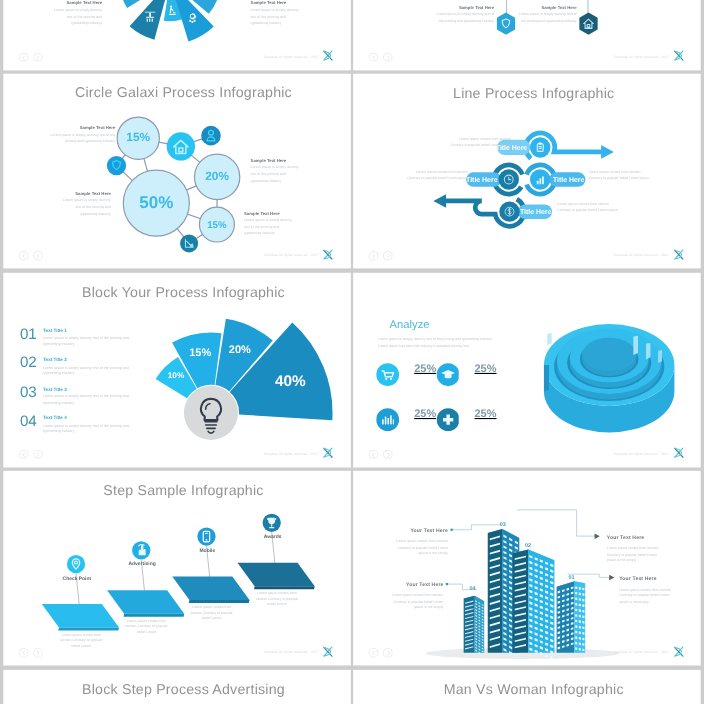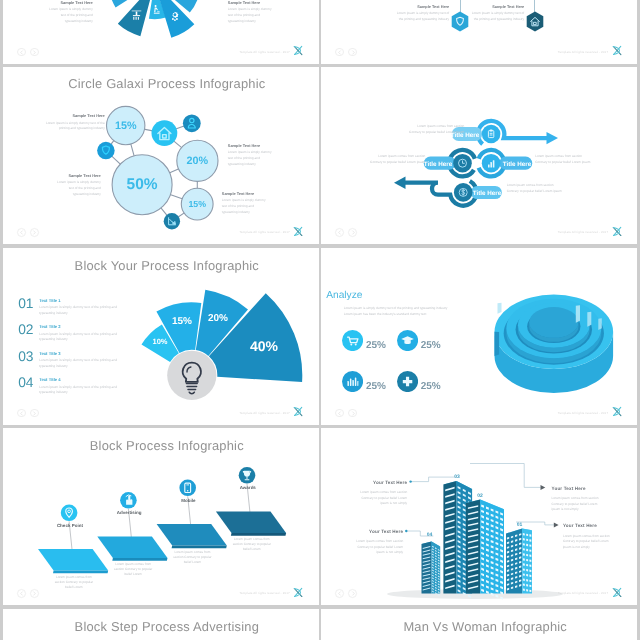--- a/index.html
+++ b/index.html
@@ -68,24 +68,24 @@
   .rose-md{font-size:10px;}
   .rose-lg{font-size:14px;}
   .bi-list{position:absolute;left:15.4px;top:49px;width:118px;}
   .bi-item{display:flex;align-items:flex-start;margin-bottom:7.0px;}
   .bi-num{font-size:13.8px;color:#3f94ab;font-weight:400;width:21px;line-height:1.0;letter-spacing:-0.2px;}
   .bi-body{flex:1;padding-top:1.2px;}
   .bi-title{font-size:4.2px;color:#3fa9cf;font-weight:bold;margin-bottom:2.5px;}
   .bi-txt{font-size:3.3px;line-height:1.65;}
 
   
-  .cp-head{position:absolute;left:5px;top:42px;font-size:10.2px;color:#4cb8e0;font-weight:400;}
+  .cp-head{position:absolute;left:33px;top:42px;font-size:10.2px;color:#4cb8e0;font-weight:400;}
   .cp-body{position:absolute;left:22.5px;top:57.3px;width:164px;font-size:3.2px;line-height:1.95;}
   .cp-stats{position:absolute;left:20.6px;top:82.9px;width:150px;display:grid;grid-template-columns:54.8px 54.8px;row-gap:19.2px;}
-  .cp-stat{display:flex;align-items:flex-end;gap:3px;height:21.1px;}
+  .cp-stat{display:flex;align-items:flex-start;gap:14px;height:21.1px;text-decoration:underline;}
   .cp-val{font-size:10px;color:#7e99a8;font-weight:bold;}
   .cp-art{position:absolute;left:130px;top:35px;}
 
   
   .sp-l{position:absolute;font-size:4.5px;color:#5d6368;font-weight:bold;text-align:center;width:60px;}
   .sp-l0{left:37.1px;top:94.5px;} .sp-l1{left:96.4px;top:82px;}
   .sp-l2{left:155.7px;top:69.5px;} .sp-l3{left:215px;top:57px;}
   .sp-b{position:absolute;font-size:3.2px;width:64px;text-align:center;line-height:1.6;}
   .sp-b0{left:39.1px;top:146.5px;} .sp-b1{left:98.4px;top:134px;}
   .sp-b2{left:157.7px;top:121.5px;} .sp-b3{left:217px;top:109px;}
@@ -292,20 +292,21 @@
  </div>
  <div class="foot">Template All rights reserved - 2017</div>
  <svg class="logo" width="13.5" height="10.7" viewBox="0 0 27 21">
    <path d="M21.5 2.6 L7 18.8" fill="none" stroke="#4fc2d4" stroke-width="2.1" stroke-linecap="round"></path>
    <path d="M21.8 19.2 L6.6 2.8" fill="none" stroke="#3d8695" stroke-width="2.1" stroke-linecap="round"></path>
    <path d="M6.6 2.8 C23 6.5 23 15 7 18.8" fill="none" stroke="#57c6d8" stroke-width="2.1" stroke-linecap="round"></path>
  </svg>
     </div>
 
 <div class="slide s-r1c1">
+  <div class="stitle t-r1c1">Line Process Infographic</div>
   <svg class="art" width="318" height="181" viewBox="0 0 318 181">
     <g fill="none" stroke-width="4.3" stroke-linecap="butt">
       <path d="M162.6 77.1 A13.2 13.2 0 1 1 183.7 71.1 L228 71.1" stroke="#35b2ed"></path>
       <path d="M158.7 91.7 A13.2 13.2 0 1 1 158.7 100.7" stroke="#2ba7de"></path>
       <path d="M154.9 91.7 A13.2 13.2 0 1 0 153.9 102.8" stroke="#1b7ca5"></path>
       <path d="M149.8 114 A13.2 13.2 0 1 1 130.2 127.7 L118 127.7 A6 6 0 0 1 118 115.7 L84 115.7" stroke="#1b7ca5"></path>
     </g>
     <g>
       <path d="M226.5 64.9 L238 71.1 L226.5 77.3 Z" fill="#35b2ed"></path>
       <path d="M85.5 109.5 L74 115.7 L85.5 121.9 Z" fill="#1b7ca5"></path>
@@ -537,21 +538,21 @@
  </div>
  <div class="foot">Template All rights reserved - 2017</div>
  <svg class="logo" width="13.5" height="10.7" viewBox="0 0 27 21">
    <path d="M21.5 2.6 L7 18.8" fill="none" stroke="#4fc2d4" stroke-width="2.1" stroke-linecap="round"></path>
    <path d="M21.8 19.2 L6.6 2.8" fill="none" stroke="#3d8695" stroke-width="2.1" stroke-linecap="round"></path>
    <path d="M6.6 2.8 C23 6.5 23 15 7 18.8" fill="none" stroke="#57c6d8" stroke-width="2.1" stroke-linecap="round"></path>
  </svg>
     </div>
 
 <div class="slide s-r3c0">
-  <div class="stitle t-r3c0">Block Process Infographic</div>
+  <div class="stitle t-r3c0">Step Sample Infographic</div>
   <svg class="art" width="318" height="181" viewBox="0 0 318 181">
     <g stroke="#9aa0a6" stroke-width="0.6">
       <line x1="67.1" y1="93.3" x2="71.1" y2="131.8"></line>
           <circle cx="71.1" cy="131.8" r="1.0" fill="#5a6166" stroke="none"></circle>
       <line x1="126.4" y1="80.8" x2="130.4" y2="119.3"></line>
           <circle cx="130.4" cy="119.3" r="1.0" fill="#5a6166" stroke="none"></circle>
       <line x1="185.7" y1="68.3" x2="189.7" y2="106.8"></line>
           <circle cx="189.7" cy="106.8" r="1.0" fill="#5a6166" stroke="none"></circle>
       <line x1="245.0" y1="55.8" x2="249.0" y2="94.3"></line>
           <circle cx="249.0" cy="94.3" r="1.0" fill="#5a6166" stroke="none"></circle>

